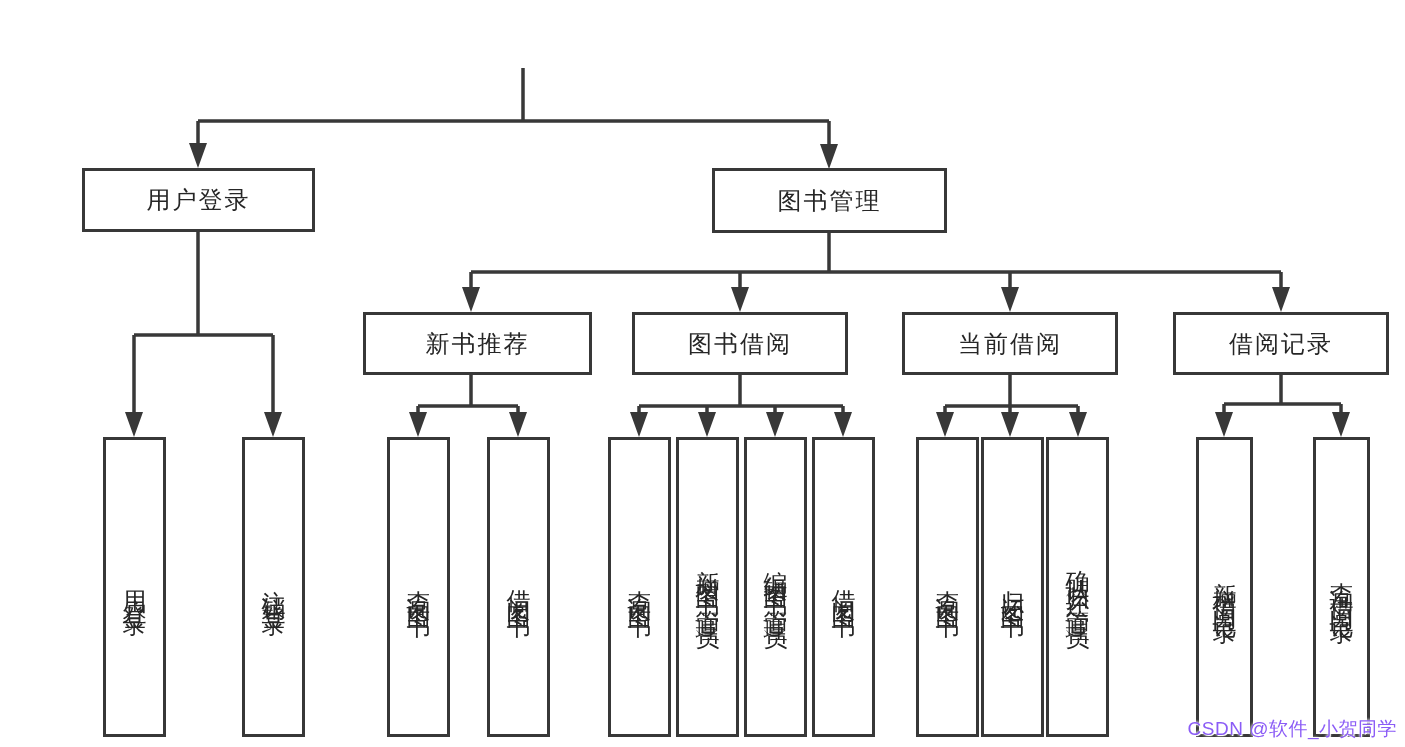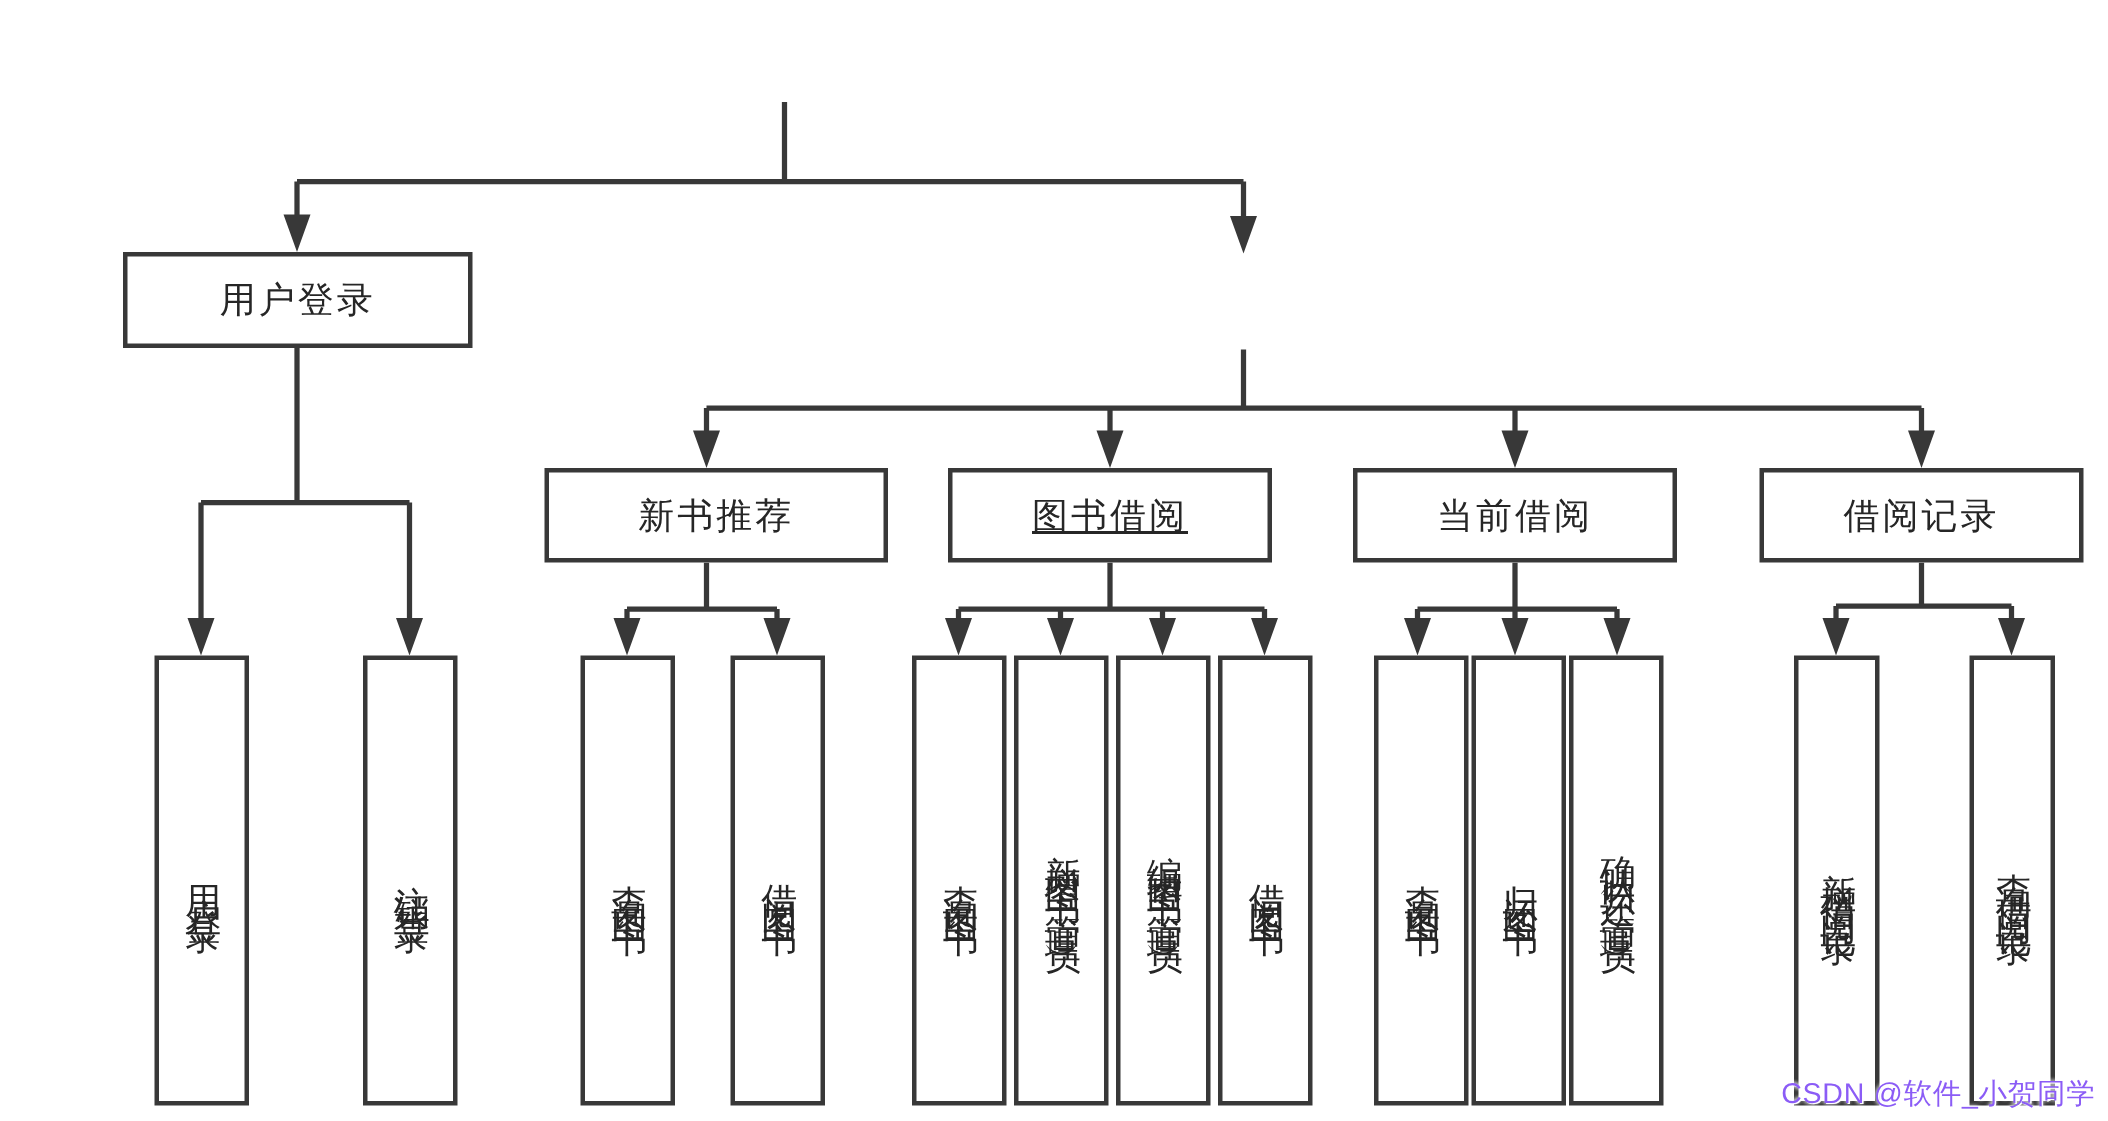--- a/index.html
+++ b/index.html
@@ -54,23 +54,24 @@
       M834 412 L852 412 L843 437 Z
       M936 412 L954 412 L945 437 Z
       M1001 412 L1019 412 L1010 437 Z
       M1069 412 L1087 412 L1078 437 Z
       M1215 412 L1233 412 L1224 437 Z
       M1332 412 L1350 412 L1341 437 Z"></path>
   </svg>
 
 
   <div class="node h" style="left:82px;top:168px;width:233px;height:64px;">用户登录</div>
+  <div class="node h" style="left:712px;top:168px;width:235px;height:65px;">图书管理</div>
 
   <div class="node h" style="left:363px;top:312px;width:229px;height:63px;">新书推荐</div>
-  <div class="node h" style="left:632px;top:312px;width:216px;height:63px;text-decoration:underline;">图书借阅</div>
+  <div class="node h" style="left:632px;top:312px;width:216px;height:63px;">图书借阅</div>
   <div class="node h" style="left:902px;top:312px;width:216px;height:63px;font-family:Liberation Serif, serif;">当前借阅</div>
   <div class="node h" style="left:1173px;top:312px;width:216px;height:63px;">借阅记录</div>
 
   <div class="node v" style="left:103px;top:437px;width:63px;height:300px;">用户登录</div>
   <div class="node v" style="left:242px;top:437px;width:63px;height:300px;">注销登录</div>
 
   <div class="node v" style="left:387px;top:437px;width:63px;height:300px;">查询图书</div>
   <div class="node v" style="left:487px;top:437px;width:63px;height:300px;">借阅图书</div>
 
   <div class="node v" style="left:608px;top:437px;width:63px;height:300px;">查询图书</div>

